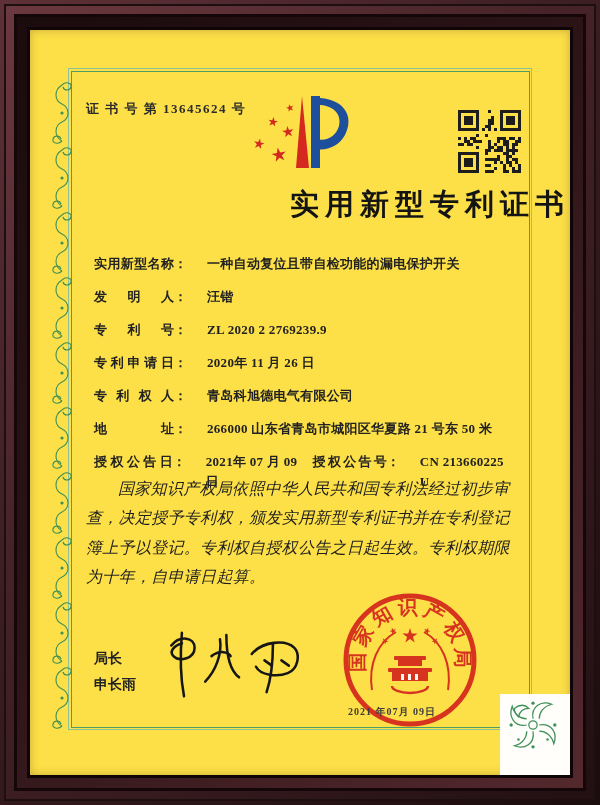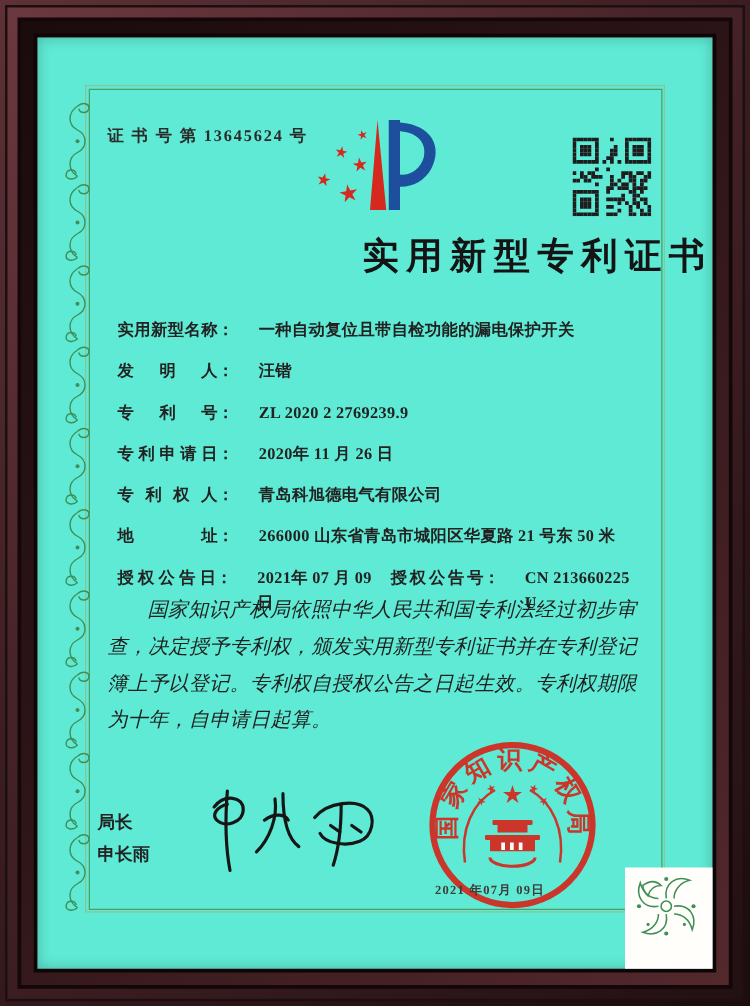--- a/index.html
+++ b/index.html
@@ -10,21 +10,21 @@
   }
   
   .f1{position:absolute;inset:0;background:linear-gradient(135deg,#5e3136 0%,#3a1d21 45%,#1b0c0e 100%);}
   .f2{position:absolute;inset:4px;background:#1d0e10;}
   .f3{position:absolute;inset:6px;background:linear-gradient(135deg,#6b393f 0%,#462328 40%,#221013 100%);}
   .f4{position:absolute;inset:14px;background:#150709;}
   .f5{position:absolute;inset:17px;background:linear-gradient(315deg,#54292e 0%,#2c1417 55%,#1a0b0d 100%);}
   .f6{position:absolute;inset:27px;background:#0f0506;}
   .paper{
     position:absolute;left:30px;top:30px;width:540px;height:745px;
-    background:#5eead4;box-shadow:inset 0 0 10px rgba(40,15,15,.25);
+    background:#fde047;box-shadow:inset 0 0 10px rgba(40,15,15,.25);
   }
   
   .gborder{position:absolute;left:38px;top:38px;right:38px;bottom:45px;border:1.5px solid #8cc49a;z-index:1;}
   .gborder::after{content:"";position:absolute;inset:1.5px;border:1px solid #4e9e63;}
   .corner-patch{position:absolute;left:470px;top:664px;width:70px;height:81px;background:#fffefb;z-index:2;}
   .filigree{position:absolute;left:18px;top:52px;width:28px;height:650px;z-index:3;}
   .floral{position:absolute;left:476px;top:668px;width:54px;height:54px;z-index:3;}
   .fil{fill:none;stroke:#3f8f57;stroke-width:1.1;}
   .flo{fill:none;stroke:#3f8f57;stroke-width:1.2;}
   
@@ -39,21 +39,21 @@
   .fl{display:inline-block;width:80px;text-align:justify;text-align-last:justify;white-space:nowrap;}
   .fc{display:inline-block;}
   .fv{display:inline-block;margin-left:20px;letter-spacing:.3px;}
   .pair{display:flex;}
   .pair1{width:233px;}
   
   .legal{position:absolute;left:56px;top:444px;width:430px;z-index:4;font-size:16px;line-height:1.84;
          letter-spacing:.3px;color:#1f1f1f;font-style:italic;font-weight:500;}
   .legal p{margin:0;text-indent:2em;}
   
-  .director{position:absolute;left:48px;top:616px;z-index:4;font-size:14px;font-weight:600;color:#222;line-height:26px;}
+  .director{position:absolute;left:64px;top:616px;z-index:4;font-size:14px;font-weight:600;color:#222;line-height:26px;}
   .signature{position:absolute;left:128px;top:588px;width:160px;height:90px;z-index:4;}
   .sig{fill:none;stroke:#161616;stroke-width:2.4;stroke-linecap:round;stroke-linejoin:round;}
   .seal{position:absolute;left:306px;top:556px;width:148px;height:148px;z-index:4;opacity:.93;}
   .seal text{font-family:"Liberation Serif","DejaVu Serif",serif;font-weight:700;}
   .seal-date{position:absolute;left:318px;top:675px;width:180px;z-index:5;font-size:10px;font-weight:600;
              color:#3f3b38;letter-spacing:1px;}
   .emb{fill:#d5281e;}
   .embs{fill:none;stroke:#d5281e;}
 </style>
 </head>

